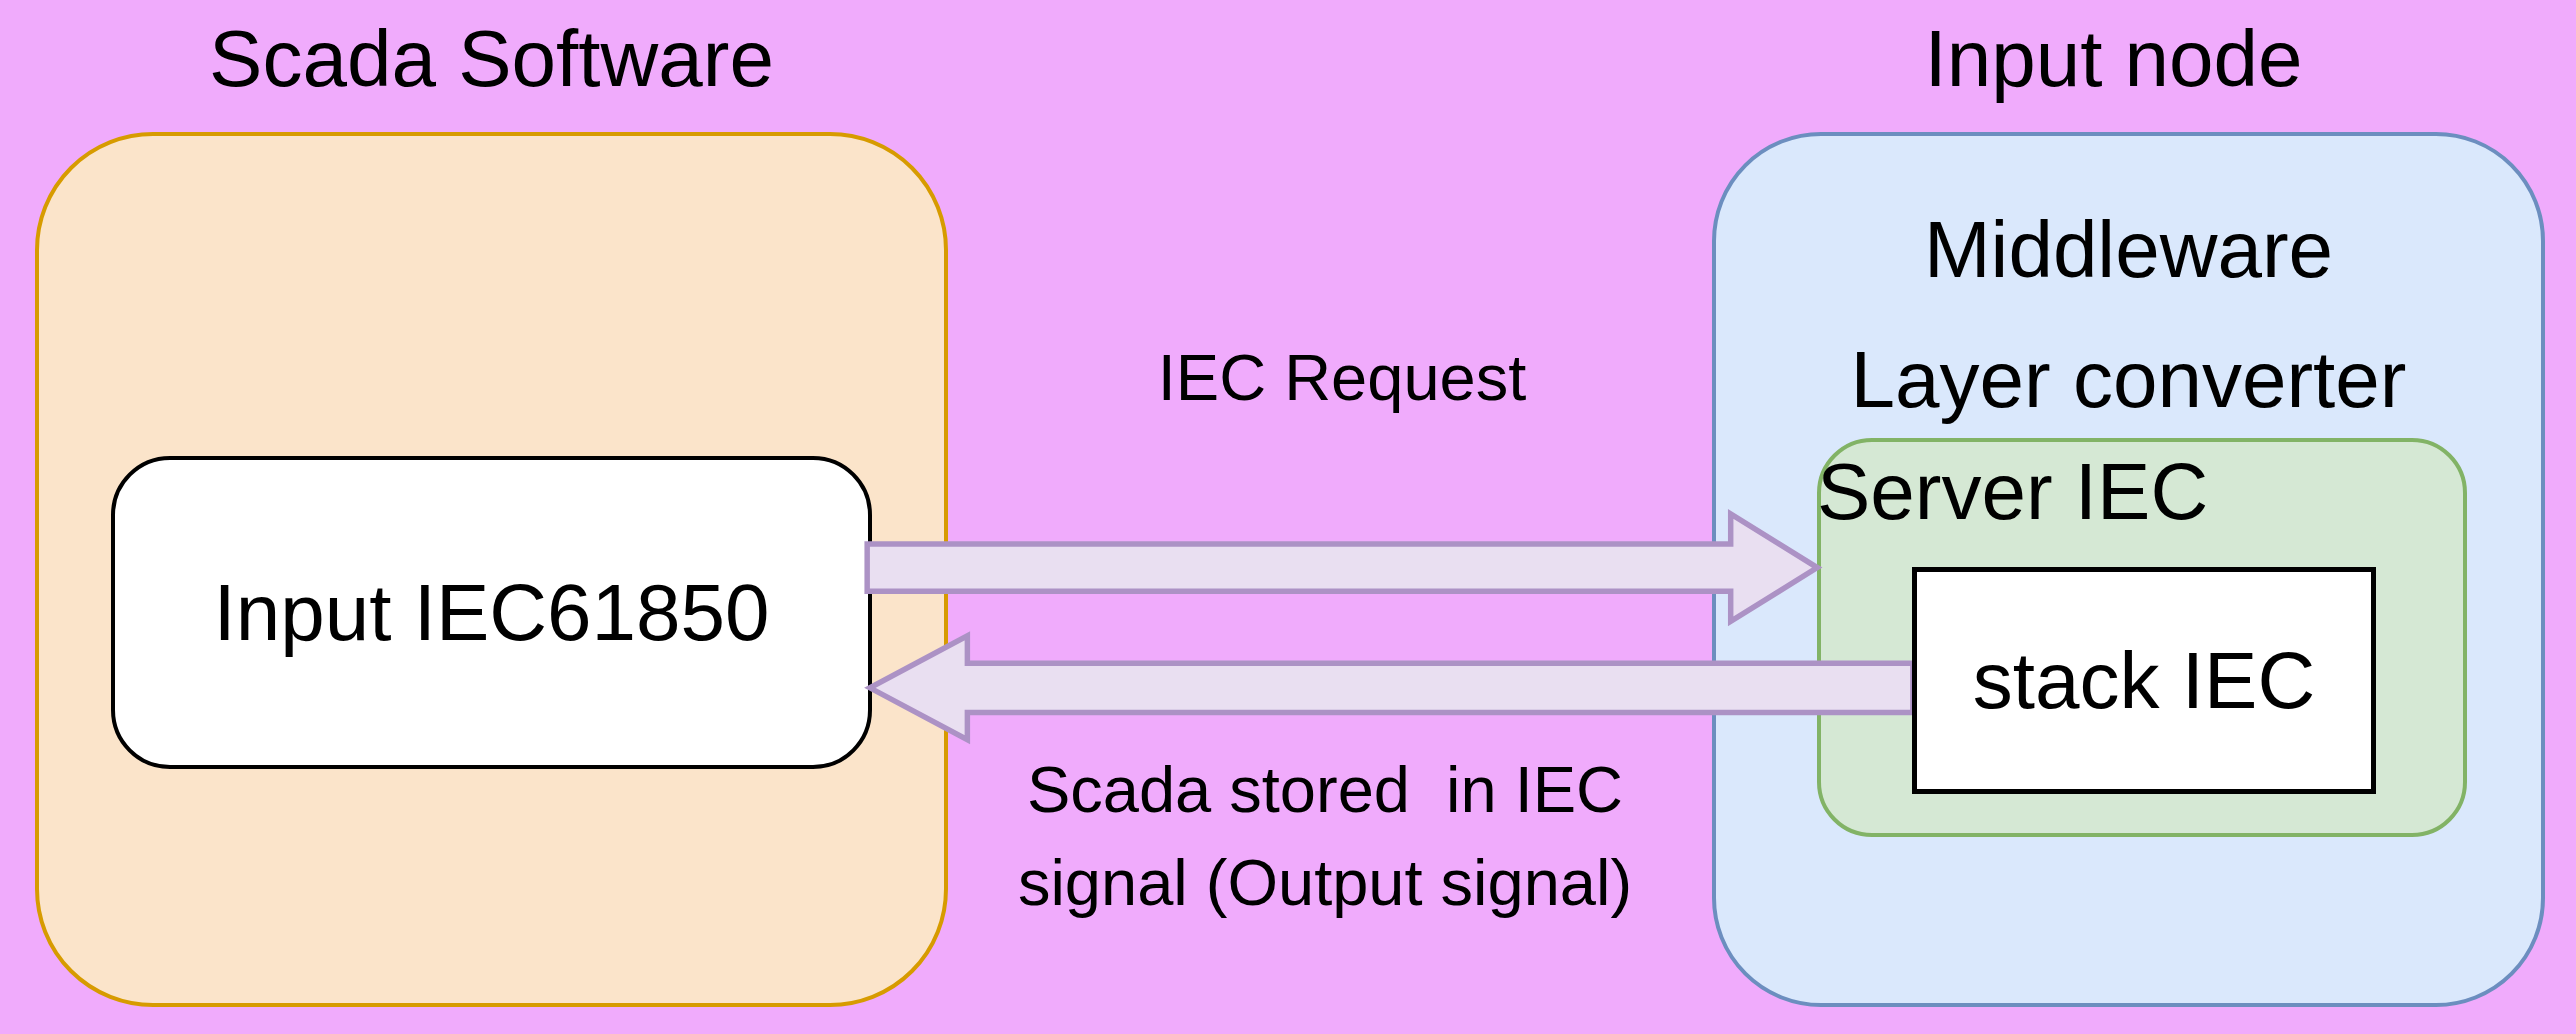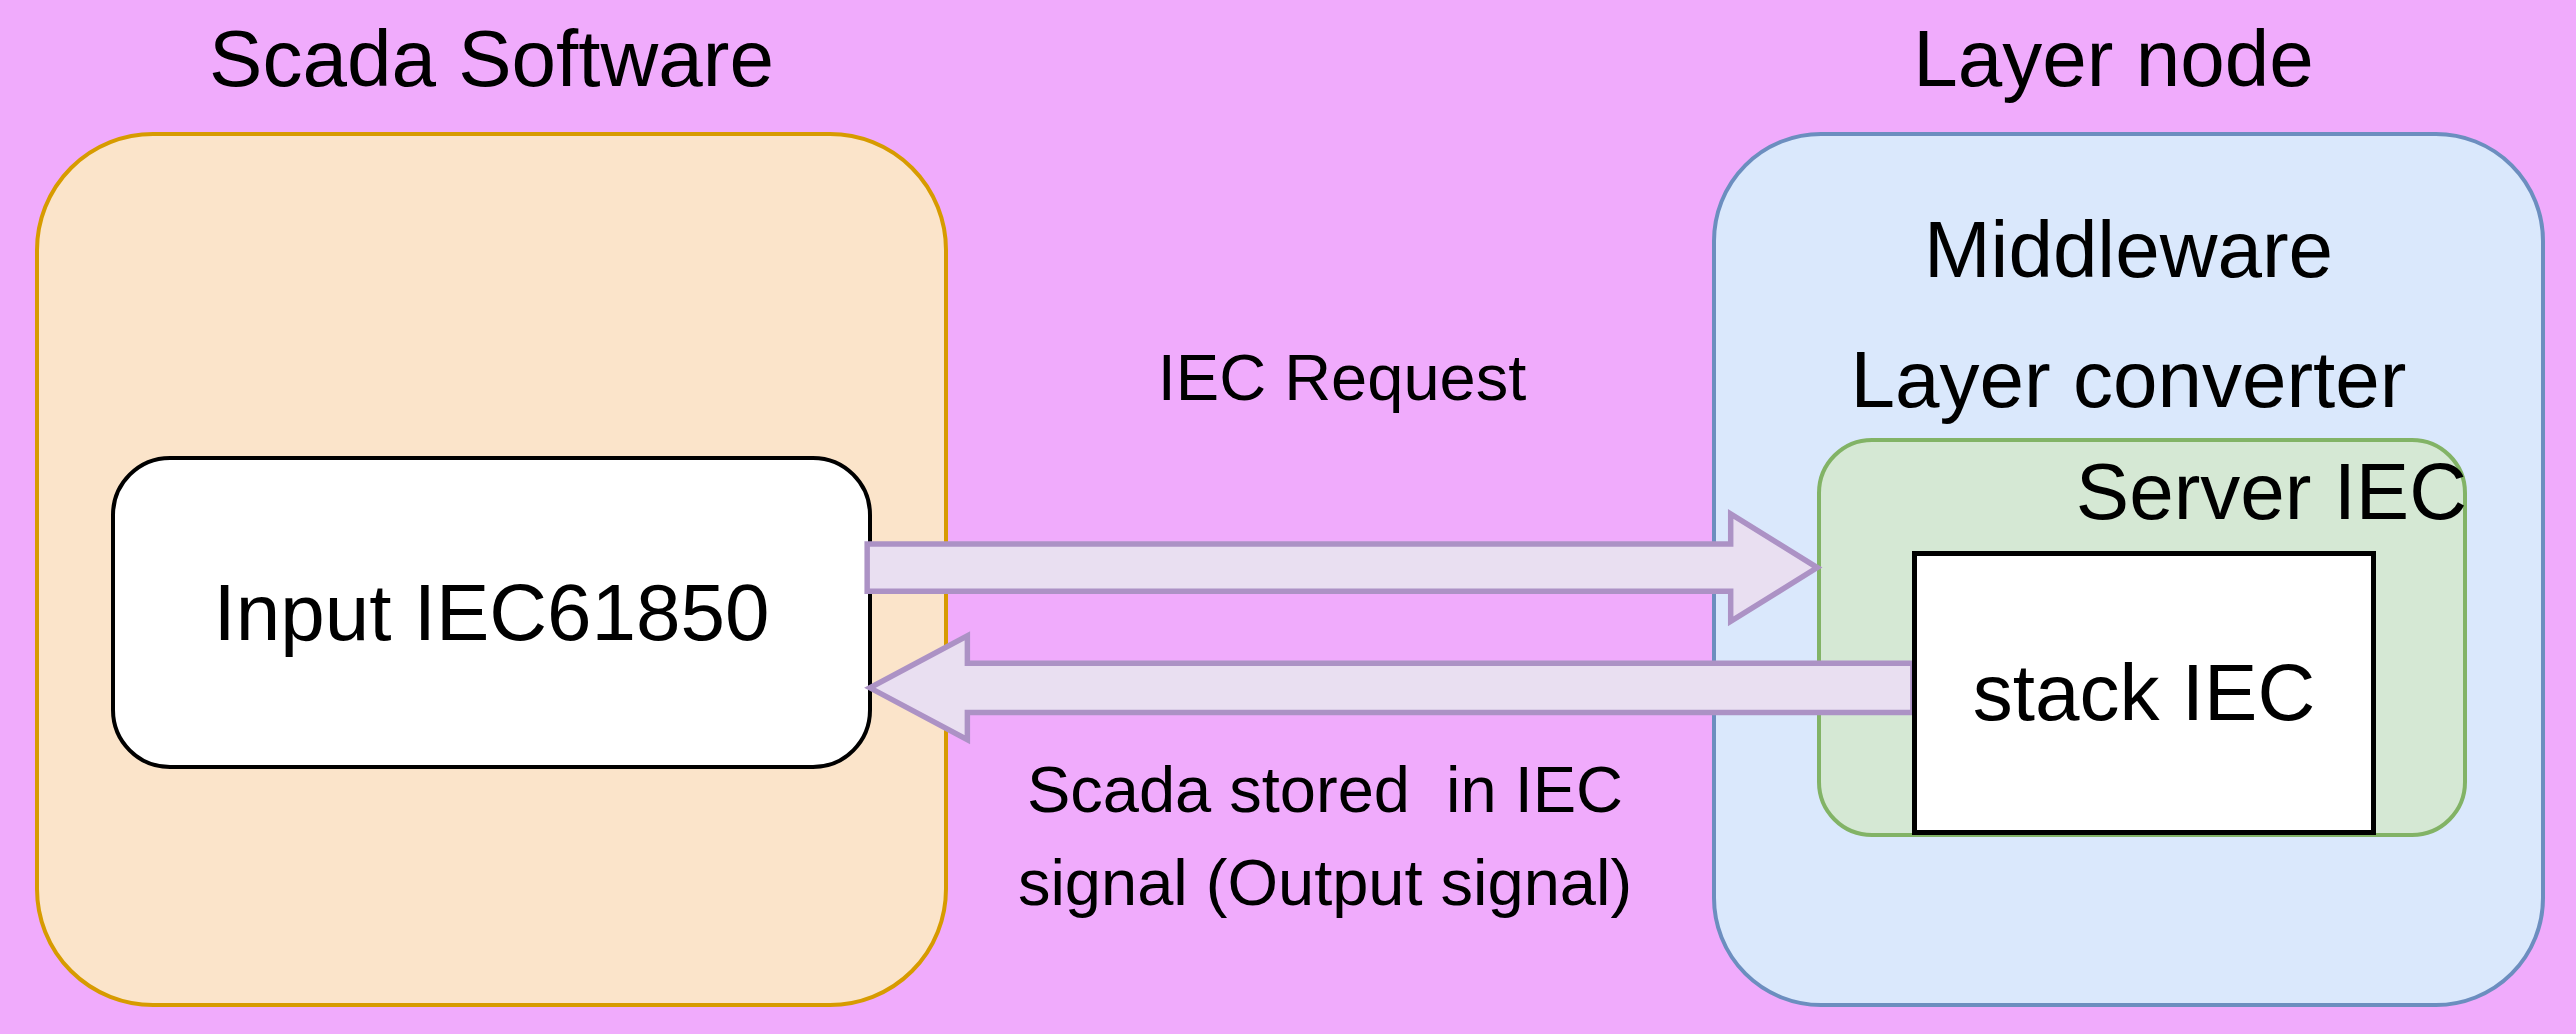--- a/index.html
+++ b/index.html
@@ -55,36 +55,36 @@
     position: absolute; left: 1817px; top: 438px;
     width: 650px; height: 399px;
     background: #D5E8D4;
     border: 4.6px solid #82B366;
     border-radius: 55px;
     z-index: 2;
   }
   .server-label {
     position: absolute; left: 1817px; top: 450px; width: 650px;
     font-size: 80px; line-height: 84px;
-    text-align: right; white-space: pre;
+    text-align: left; white-space: pre;
     z-index: 3;
   }
   .client-box {
     position: absolute; left: 111px; top: 456px;
     width: 761px; height: 313px;
     background: #FFFFFF;
     border: 4.6px solid #000000;
     border-radius: 59px;
     display: flex; align-items: center; justify-content: center;
     font-size: 80px;
     z-index: 2;
   }
   .stack-box {
-    position: absolute; left: 1912px; top: 551px;
-    width: 464px; height: 284px;
+    position: absolute; left: 1912px; top: 567px;
+    width: 464px; height: 227px;
     background: #FFFFFF;
     border: 5.5px solid #000000;
     display: flex; align-items: center; justify-content: center;
     font-size: 80px;
     z-index: 4;
   }
 
   
   .arrow-layer {
     position: absolute; left: 0; top: 0;
@@ -109,21 +109,21 @@
   .request-label  { left: 932px; top: 331px; width: 820px; }
   .response-label { left: 915px; top: 743px; width: 820px; }
 </style>
 </head>
 <body>
 
 <div class="canvas">
 
   <div class="title title-scada txt">Scada Software</div>
 
-  <div class="title title-sink txt">Layer node</div>
+  <div class="title title-sink txt">Input node</div>
 
   <div class="scada-container"></div>
 
   <div class="sink-container"></div>
 
   <div class="middleware-label"><span class="txt">Middleware</span><br><span class="txt">Layer converter</span></div>
 
   <div class="server-box"></div>
 
   <div class="server-label txt">Server IEC</div>

